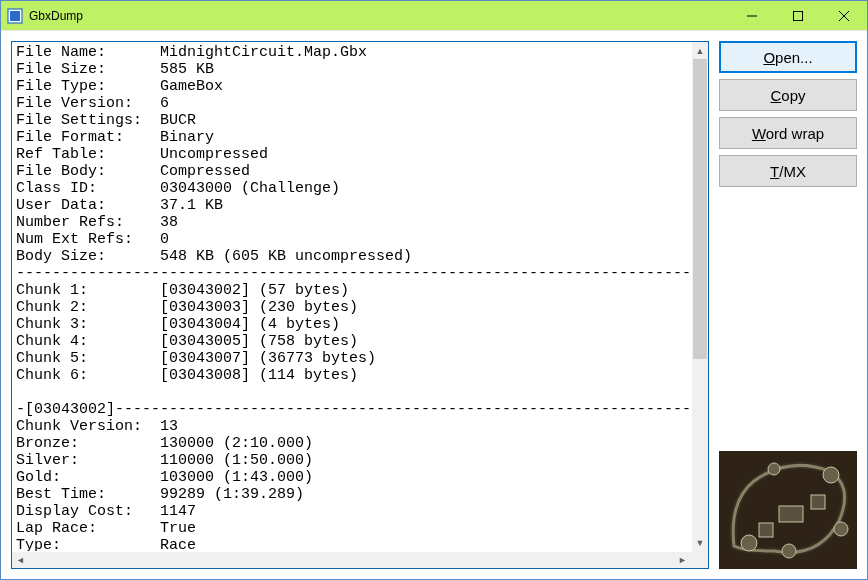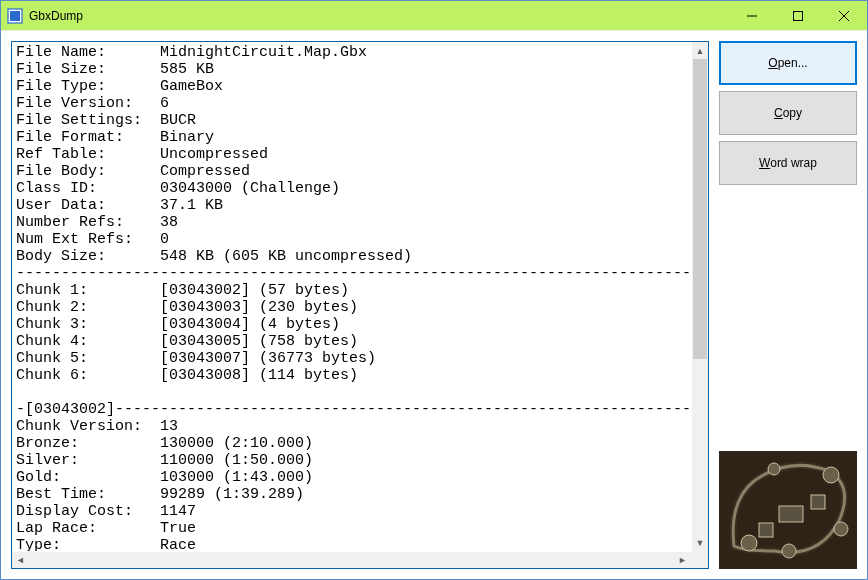--- a/index.html
+++ b/index.html
@@ -122,24 +122,24 @@
     background:#f0f0f0;
   }
 
   .side-pane {
     width: 138px;
     display:flex;
     flex-direction:column;
     gap:6px;
   }
   .btn {
-    height:44px;
+    height:32px;
     border:1px solid #adadad;
     background:#e1e1e1;
-    font-size:12px;
+    font-size:15px;
     display:flex;
     align-items:center;
     justify-content:center;
     cursor:default;
     user-select:none;
   }
   .btn.focused {
     border:2px solid #0078d7;
     background:#e5f1fb;
     padding:0;
@@ -237,20 +237,23 @@
     <div class="side-pane">
       <div class="btn focused">
         <span><span></span><span class="ul">O</span><span>pen...</span></span>
       </div>
       <div class="btn">
         <span><span></span><span class="ul">C</span><span>opy</span></span>
       </div>
       <div class="btn">
         <span><span></span><span class="ul">W</span><span>ord wrap</span></span>
       </div>
+      <div class="btn">
+        <span><span></span><span class="ul">T</span><span>/MX</span></span>
+      </div>
 
       <div class="thumb-preview">
         <svg width="138" height="118" viewBox="0 0 138 118">
           <rect width="138" height="118" fill="#2e2316"></rect>
           <path d="M15,95 Q10,50 35,30 Q70,5 110,20 Q135,35 120,70 Q100,108 55,100 Q25,100 15,95 Z" fill="none" stroke="#bfb79a" stroke-width="3" opacity="0.85"></path>
           <path d="M15,95 Q10,50 35,30 Q70,5 110,20 Q135,35 120,70 Q100,108 55,100 Q25,100 15,95 Z" fill="none" stroke="#4a4432" stroke-width="7" opacity="0.35"></path>
           <circle cx="30" cy="92" r="8" fill="#6a614a" stroke="#c8c0a0" stroke-width="1"></circle>
           <circle cx="112" cy="24" r="8" fill="#6a614a" stroke="#c8c0a0" stroke-width="1"></circle>
           <circle cx="122" cy="78" r="7" fill="#6a614a" stroke="#c8c0a0" stroke-width="1"></circle>
           <circle cx="55" cy="18" r="6" fill="#6a614a" stroke="#c8c0a0" stroke-width="1"></circle>

